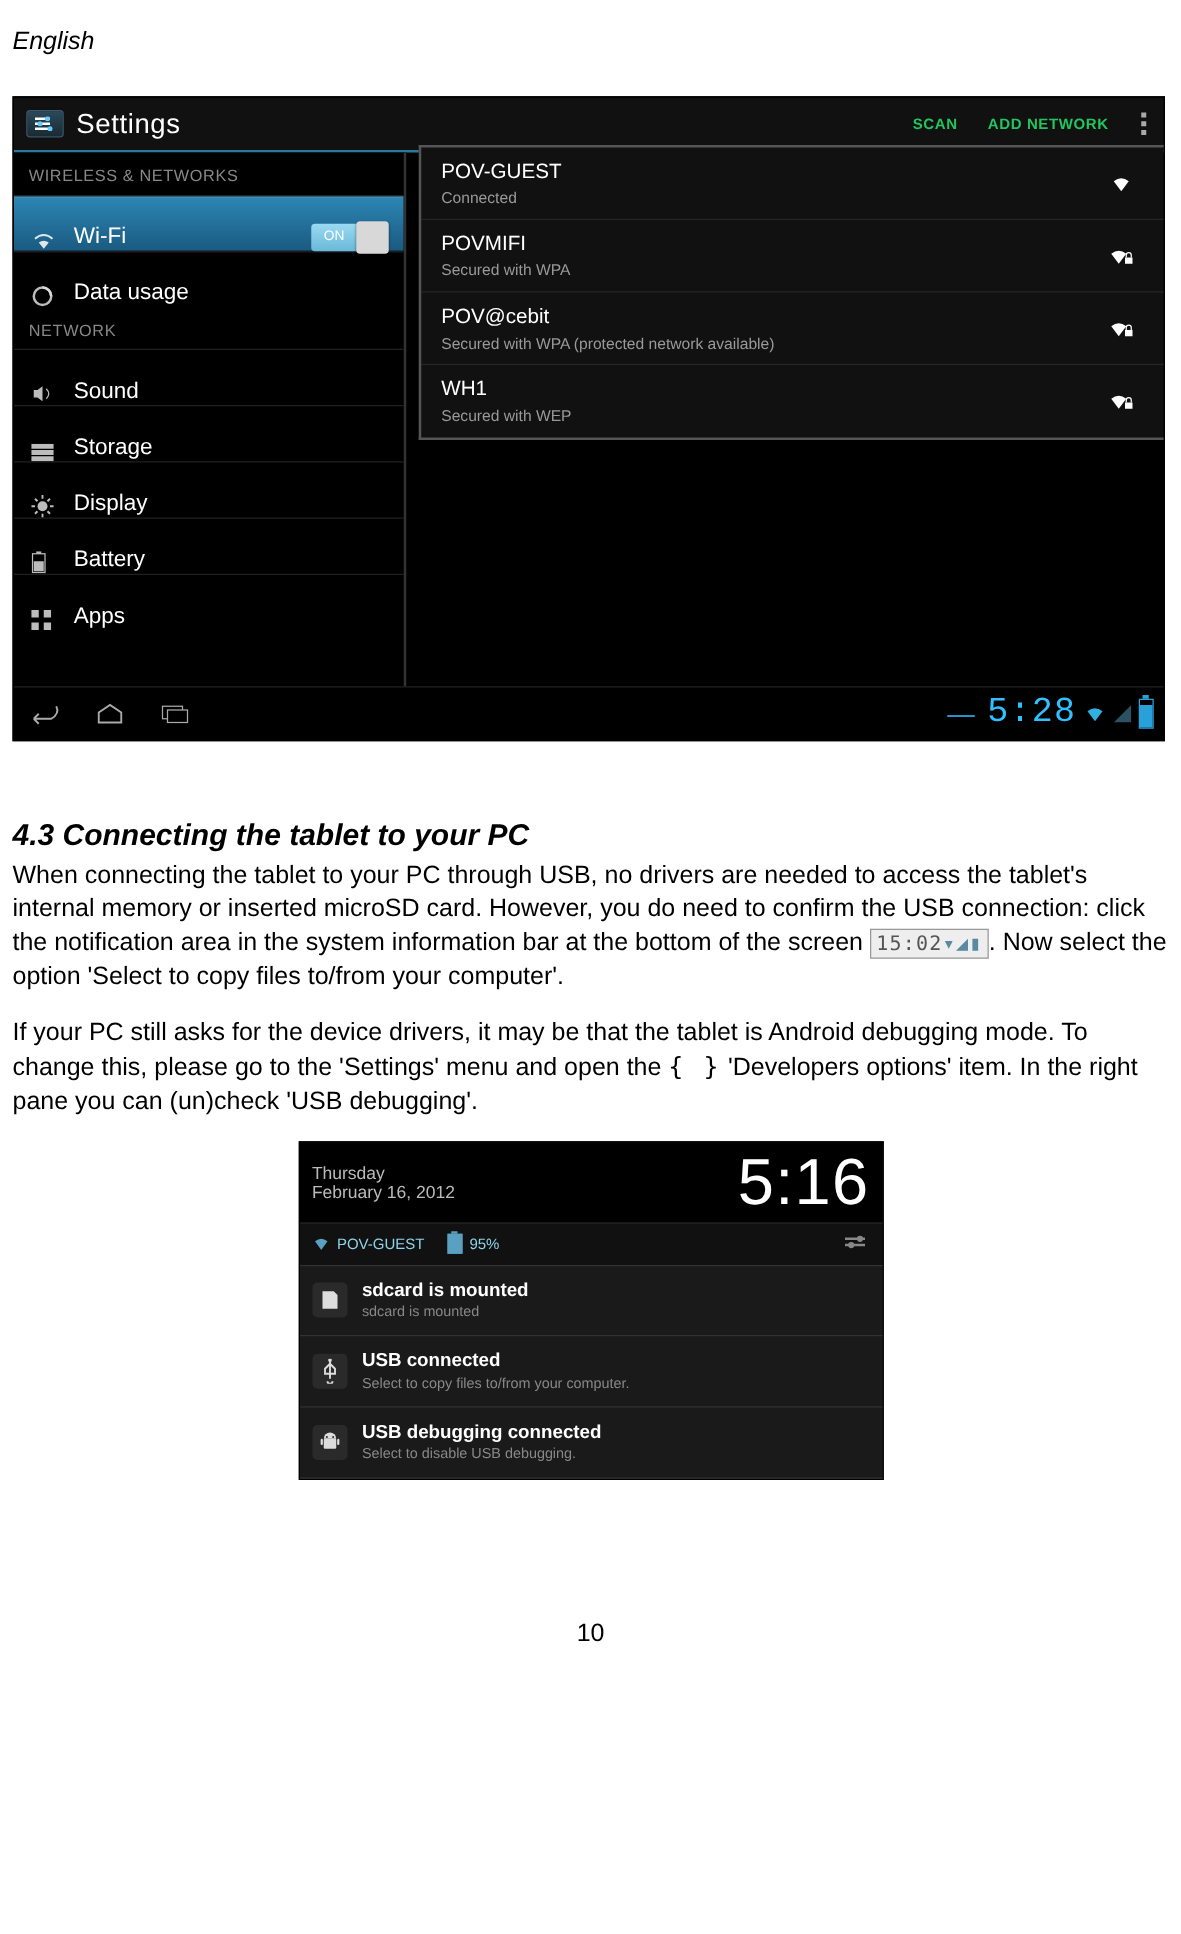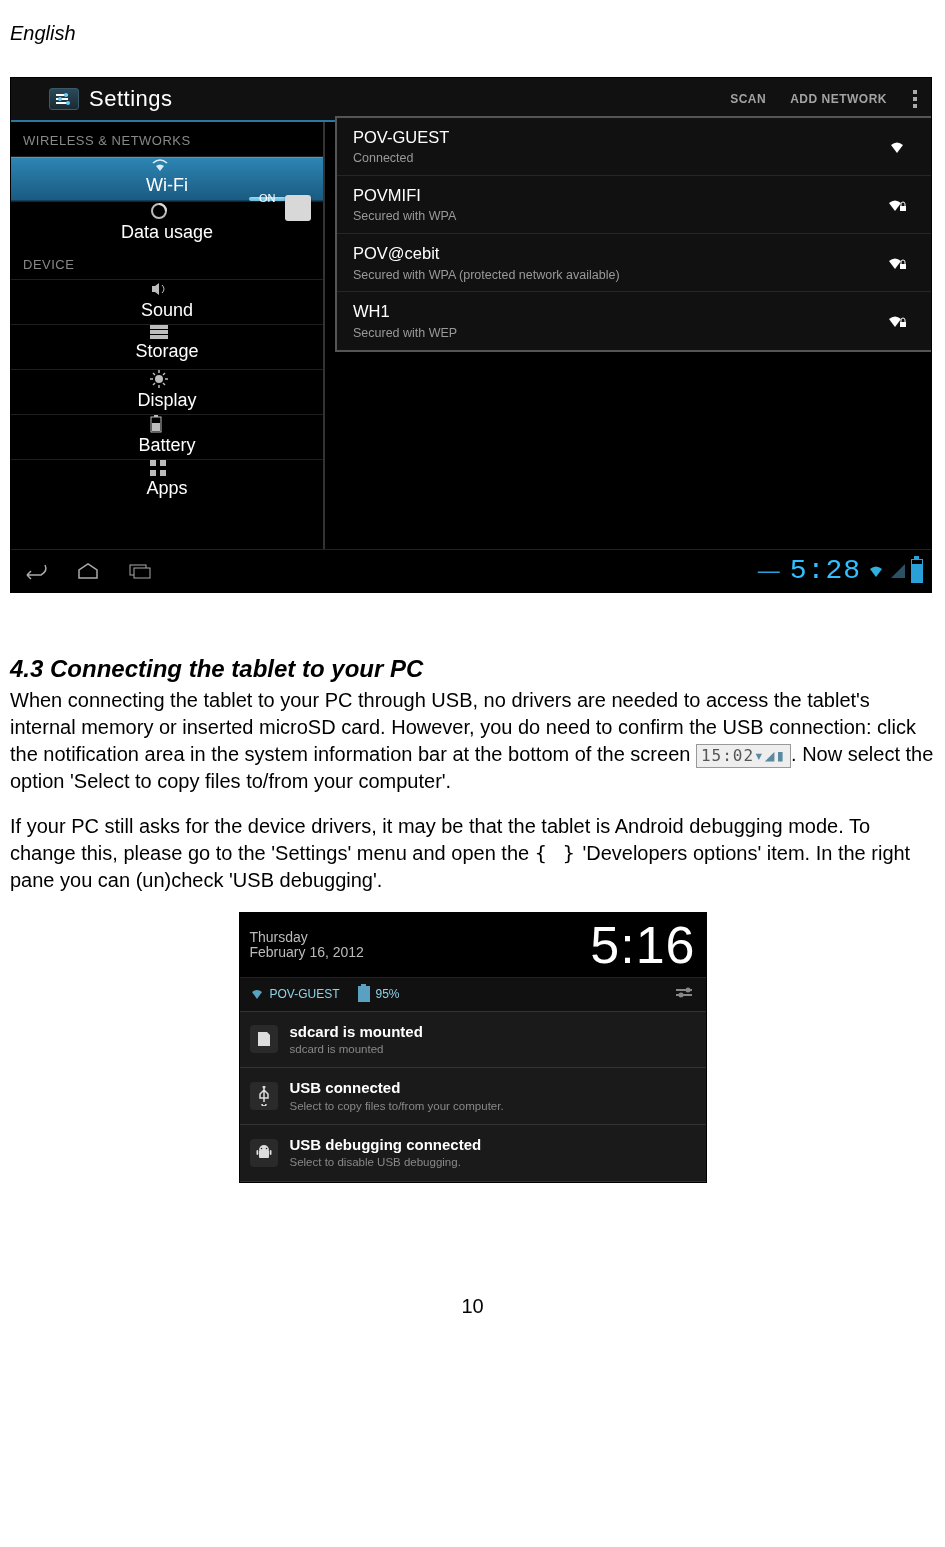--- a/index.html
+++ b/index.html
@@ -28,21 +28,20 @@
   }
   .s1-titlebar {
     position: absolute;
     top: 0; left: 0; right: 0;
     height: 42px;
     background: #111;
     display: flex;
     align-items: center;
     color: #fff;
     font-family: Arial, sans-serif;
-    padding-left: 28px;
   }
   .s1-titlebar .icon-settings {
     width: 28px; height: 20px;
     margin-left: 10px;
     background: linear-gradient(#2a4a5a,#1a2a33);
     border: 1px solid #3a5a6a;
     border-radius: 3px;
     display: inline-flex;
     align-items: center;
     justify-content: center;
@@ -53,21 +52,21 @@
     letter-spacing: 0.5px;
   }
   .s1-titlebar .actions {
     margin-left: auto;
     display: flex;
     align-items: center;
   }
   .s1-titlebar .action-btn {
     font-size: 12px;
     font-weight: bold;
-    color: #a3a3a3;
+    color: #22c55e;
     padding: 4px 12px;
     letter-spacing: 0.5px;
   }
   .s1-titlebar .menu-dots {
     display: flex;
     flex-direction: column;
     gap: 3px;
     margin: 0 14px;
   }
   .s1-titlebar .menu-dots span {
@@ -93,25 +92,24 @@
     overflow: hidden;
   }
   .s1-section-label {
     color: #888;
     font-size: 13px;
     padding: 10px 12px 6px 12px;
     letter-spacing: 0.5px;
   }
   .s1-item {
     display: flex;
-    align-items: center;
+    align-items: flex-end;
     height: 44px;
     padding: 0 14px;
     border-top: 1px solid #202020;
-    flex-direction: column;
   }
   .s1-item .icon {
     width: 22px;
     text-align: center;
     margin-right: 12px;
     opacity: 0.85;
   }
   .s1-item.selected {
     background: linear-gradient(#2d86b5,#1a5a80);
     box-shadow: inset 0 1px 0 rgba(255,255,255,0.15), inset 0 -1px 0 rgba(0,0,0,0.3);
@@ -360,21 +358,21 @@
       </div>
       <div class="s1-item">
         <span class="icon">
           <svg width="18" height="18" viewBox="0 0 18 18">
               <circle cx="9" cy="9" r="7" stroke="#ddd" stroke-width="2" fill="none"></circle>
               <path d="M9 2 A7 7 0 0 1 16 9" stroke="#fff" stroke-width="2" fill="none"></path>
             </svg>
         </span>
         <span>Data usage</span>
       </div>
-      <div class="s1-section-label">DEVICE</div>
+      <div class="s1-section-label">NETWORK</div>
       <div class="s1-item">
         <span class="icon">
           <svg width="18" height="18" viewBox="0 0 18 18">
               <path d="M2 6h3l4-3v12l-4-3H2z" fill="#ddd"></path>
               <path d="M12 5q4 4 0 8" stroke="#ddd" fill="none"></path>
             </svg>
         </span>
         <span>Sound</span>
       </div>
       <div class="s1-item">

